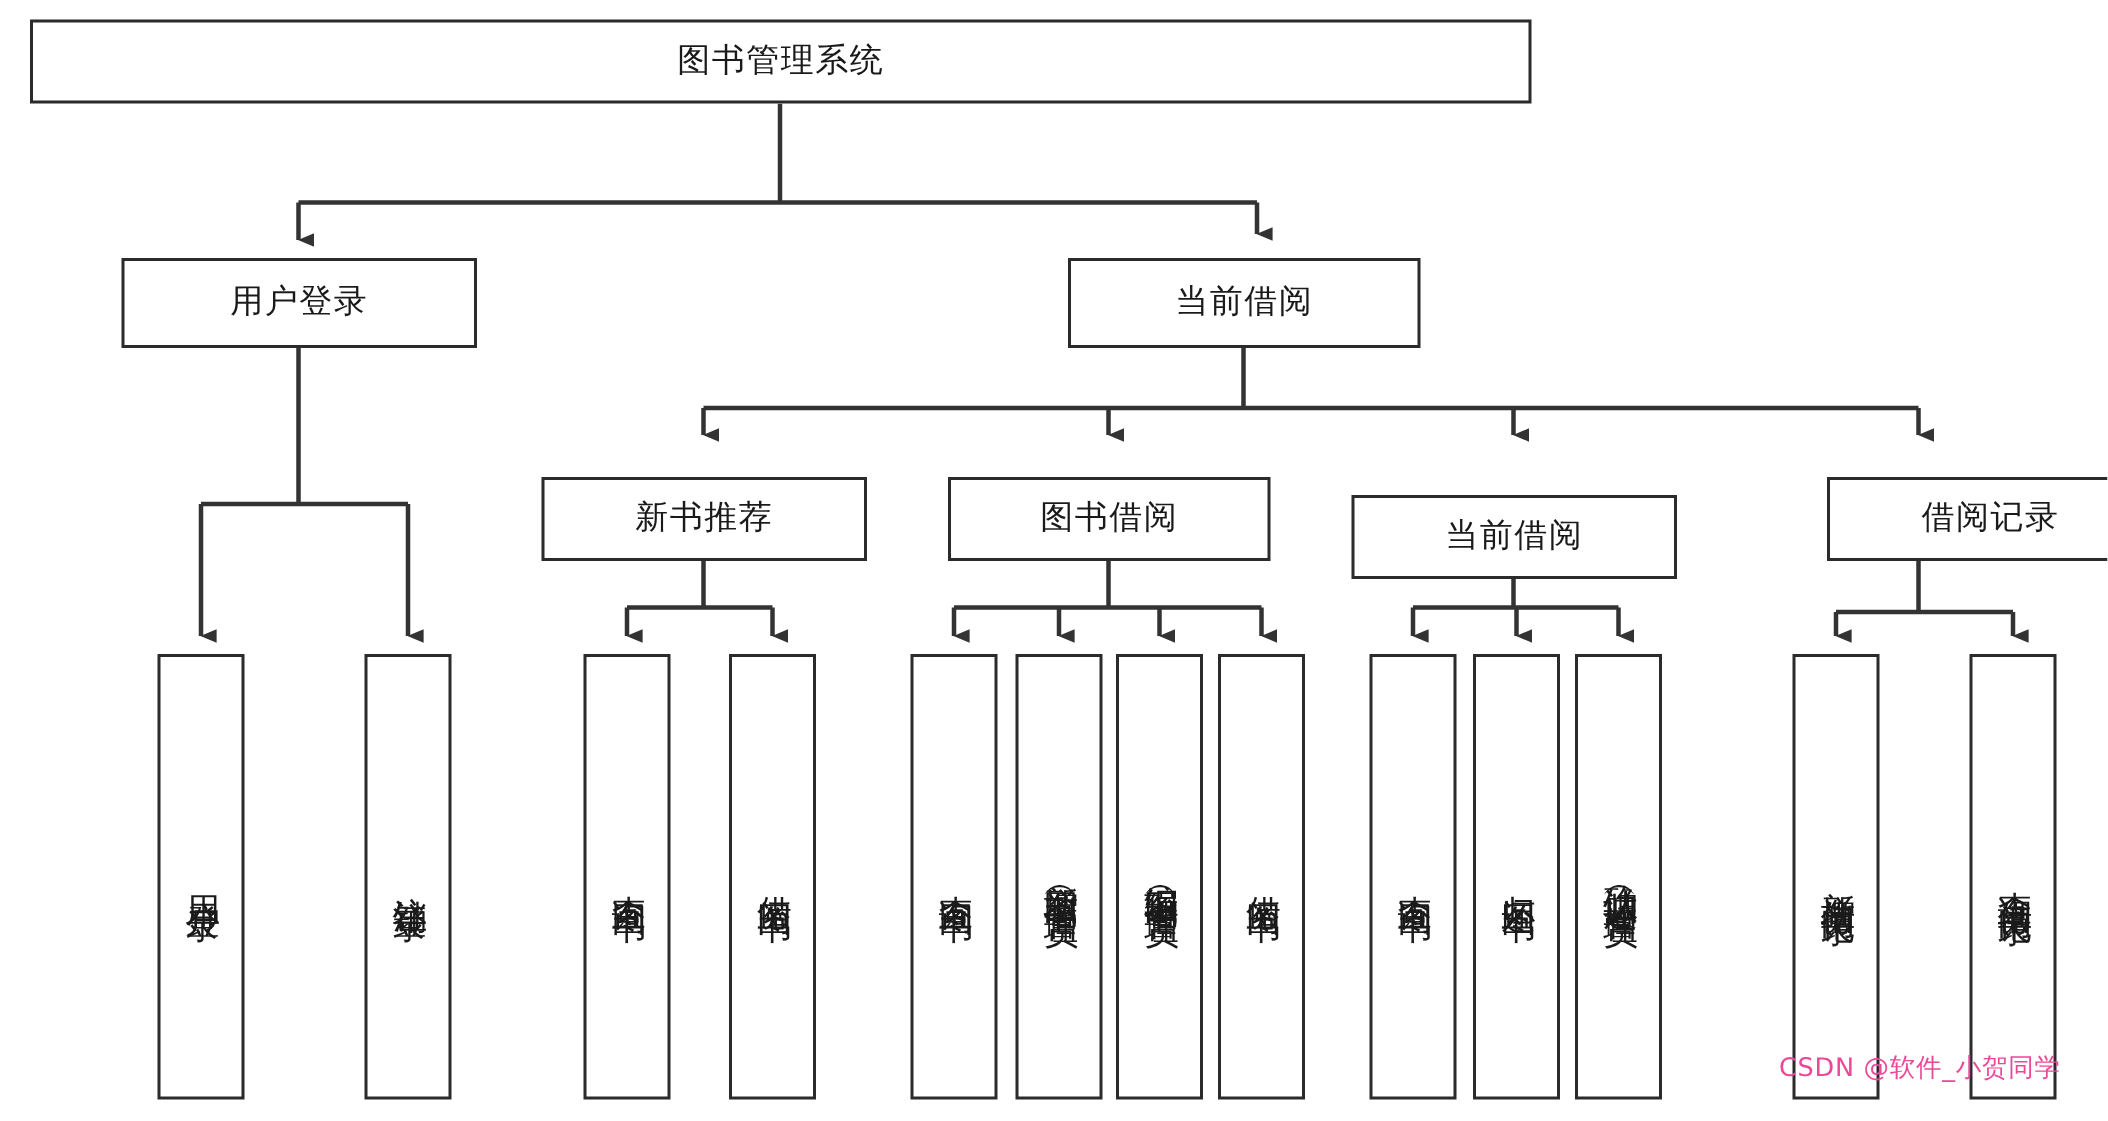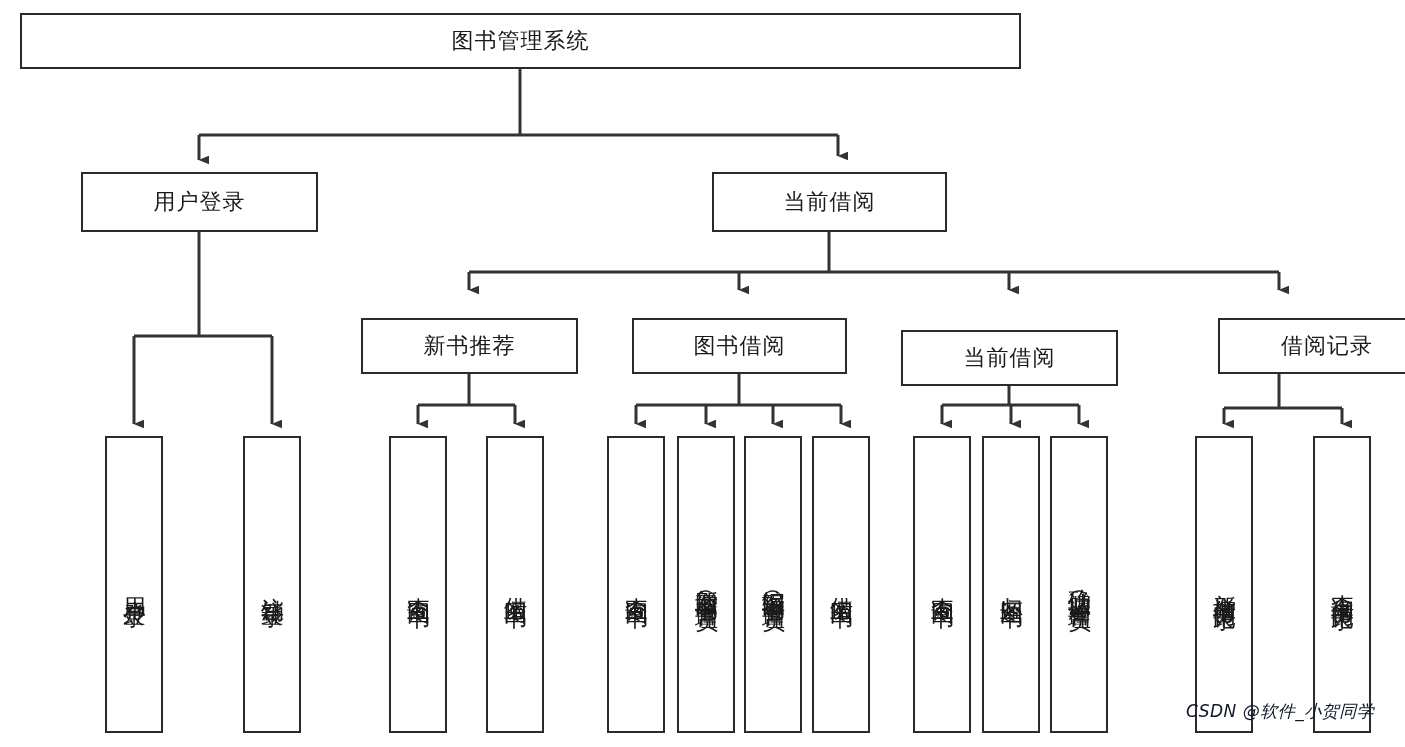--- a/index.html
+++ b/index.html
@@ -60,25 +60,24 @@
     font-size: 23px;
     line-height: 1.12;
     letter-spacing: 3px;
     white-space: nowrap;
   }
   #watermark {
     position: absolute;
     left: 1186px;
     top: 700px;
     font-size: 17px;
-    color: #0f172a;
+    color: #ec4899;
     white-space: nowrap;
     letter-spacing: 0.5px;
     pointer-events: none;
-    font-style: italic;
   }
 </style>
 </head>
 <body>
 
 <div id="canvas">
 
   <svg id="edges" viewBox="0 0 1405 747" xmlns="http://www.w3.org/2000/svg">
     <defs>
       <marker id="arw" markerWidth="9" markerHeight="11" refX="4.5" refY="10.4" orient="auto" markerUnits="userSpaceOnUse">

